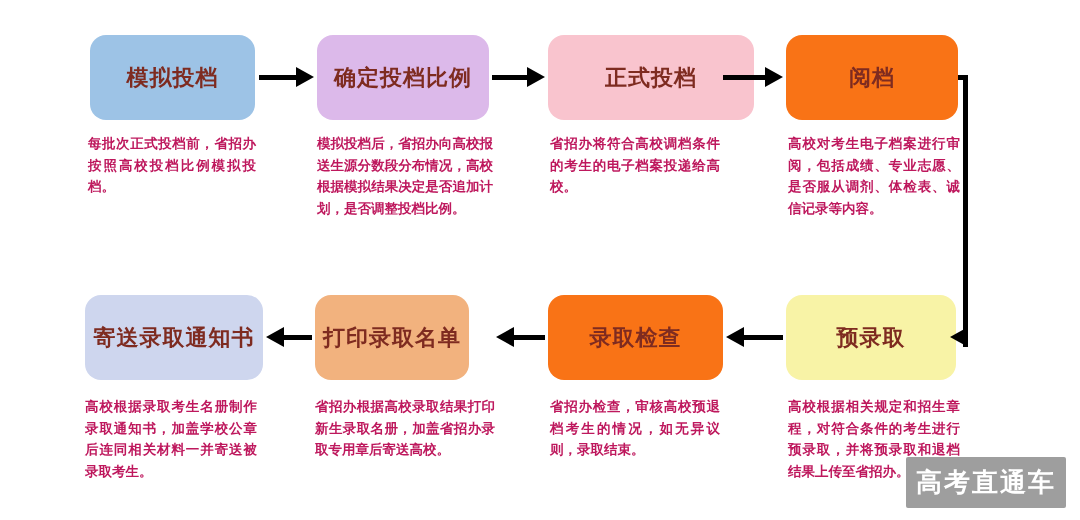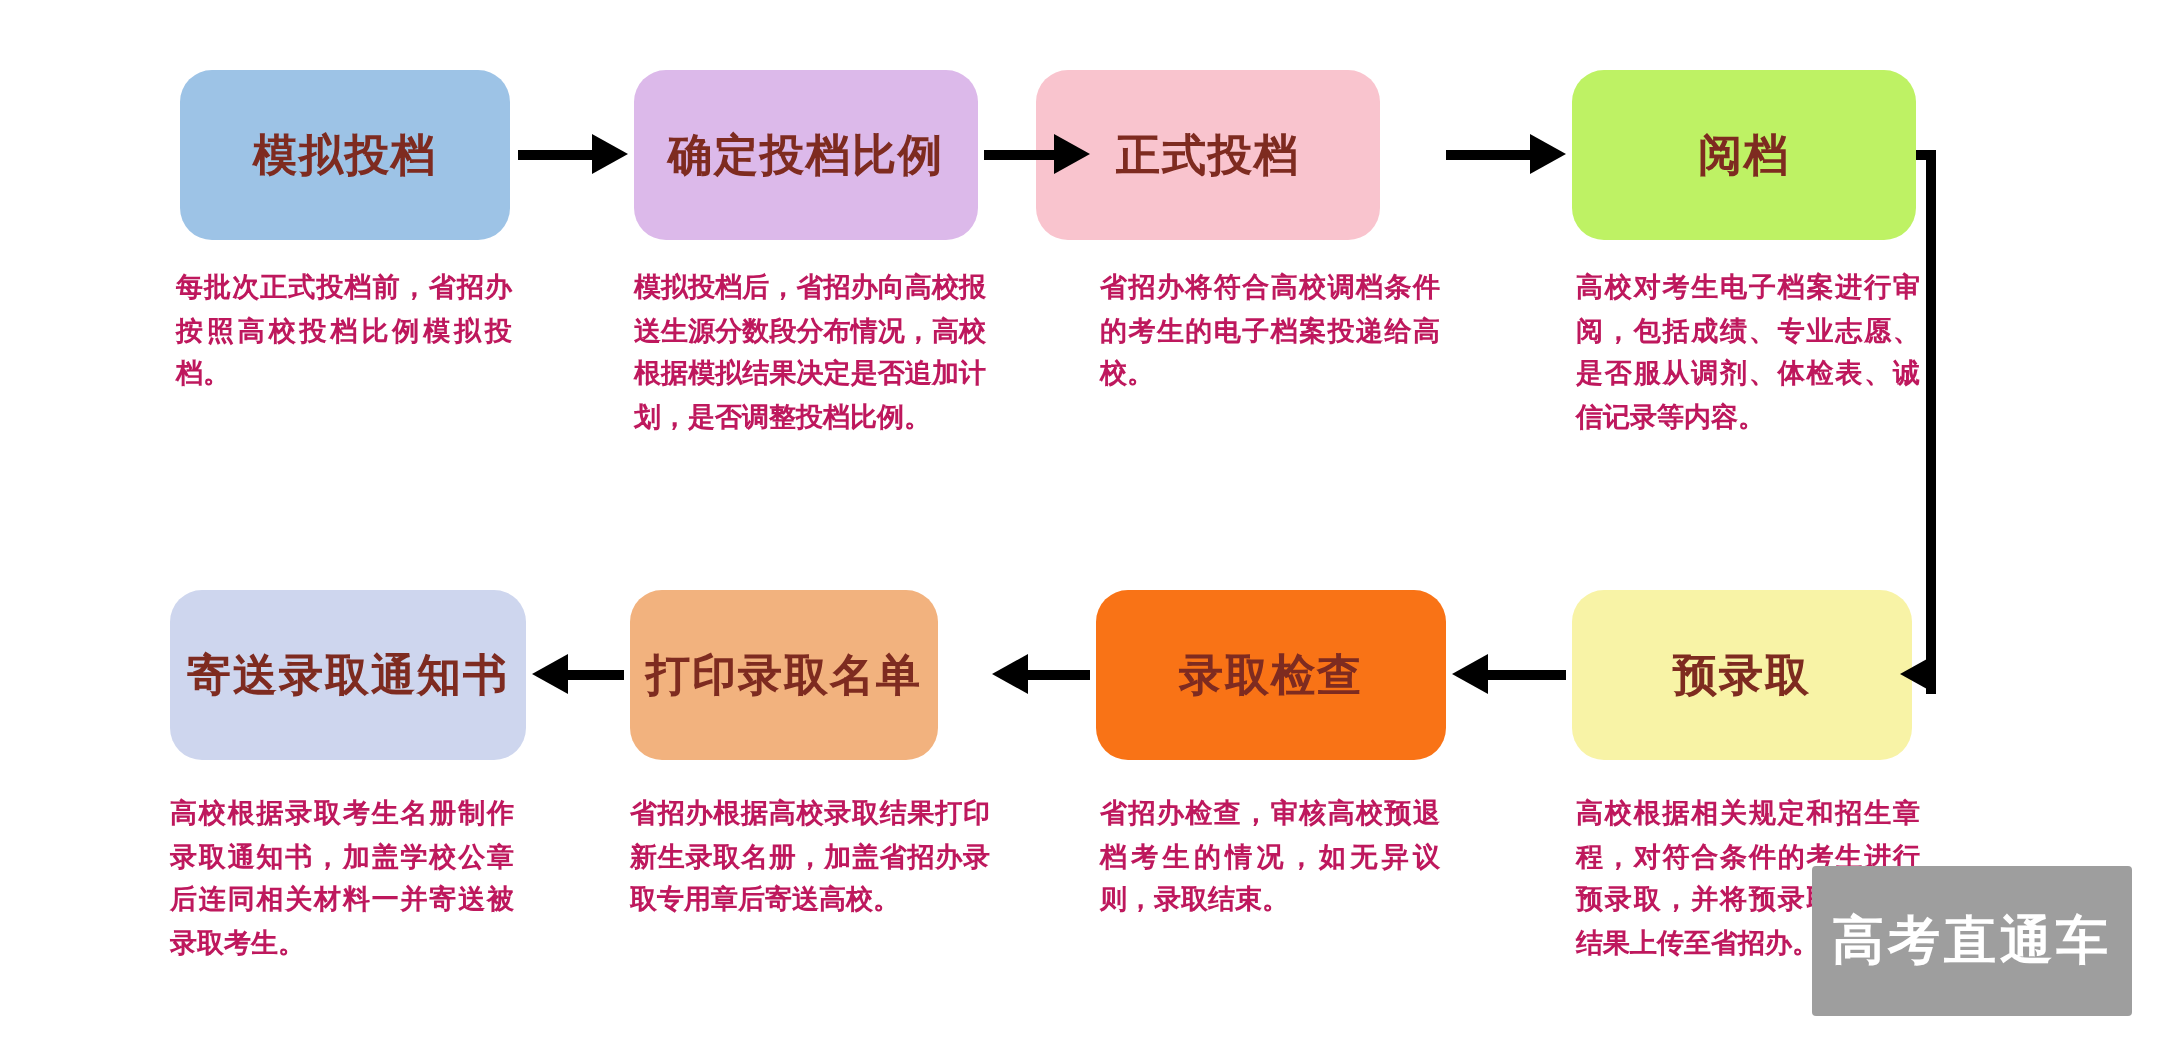--- a/index.html
+++ b/index.html
@@ -30,38 +30,38 @@
   .head-left{
     position:absolute;width:0;height:0;
     border-top:10px solid transparent;border-bottom:10px solid transparent;
     border-right:18px solid #000;
   }
   .watermark{
     position:absolute;right:14px;bottom:12px;
     background:#9e9e9e;color:#ffffff;
     font-family:"Liberation Sans","DejaVu Sans",sans-serif;
     font-size:26px;font-weight:bold;letter-spacing:2px;
-    padding:20px 10px;border-radius:2px;text-align:center;
+    padding:8px 10px;border-radius:2px;text-align:center;
   }
 </style>
 </head>
 <body>
 
 <div class="canvas">
 
   <div class="node" style="left: 90px; top: 35px; width: 165px; background-color: rgb(157, 195, 230);">
     <span class="node-title">模拟投档</span>
   </div>
   <div class="node" style="left: 317px; top: 35px; width: 172px; background-color: rgb(220, 185, 234);">
     <span class="node-title">确定投档比例</span>
   </div>
-  <div class="node" style="left: 518px; top: 35px; width: 172px; background-color: rgb(249, 196, 206);">
+  <div class="node" style="left: 548px; top: 35px; width: 206px; background-color: rgb(249, 196, 206);">
     <span class="node-title">正式投档</span>
   </div>
-  <div class="node" style="left: 786px; top: 35px; width: 172px; background-color: #bef264;">
+  <div class="node" style="left: 786px; top: 35px; width: 172px; background-color: #f97316;">
     <span class="node-title">阅档</span>
   </div>
 
   <div class="desc" style="left:88px;top:133px;width:168px;">每批次正式投档前，省招办按照高校投档比例模拟投档。</div>
   <div class="desc" style="left:550px;top:133px;width:170px;">省招办将符合高校调档条件的考生的电子档案投递给高校。</div>
   <div class="desc" style="left:317px;top:133px;width:176px;">模拟投档后，省招办向高校报送生源分数段分布情况，高校根据模拟结果决定是否追加计划，是否调整投档比例。</div>
   <div class="desc" style="left:788px;top:133px;width:172px;">高校对考生电子档案进行审阅，包括成绩、专业志愿、是否服从调剂、体检表、诚信记录等内容。</div>
 
   <div class="node" style="left: 85px; top: 295px; width: 178px; background-color: rgb(206, 214, 238);">
     <span class="node-title">寄送录取通知书</span>

